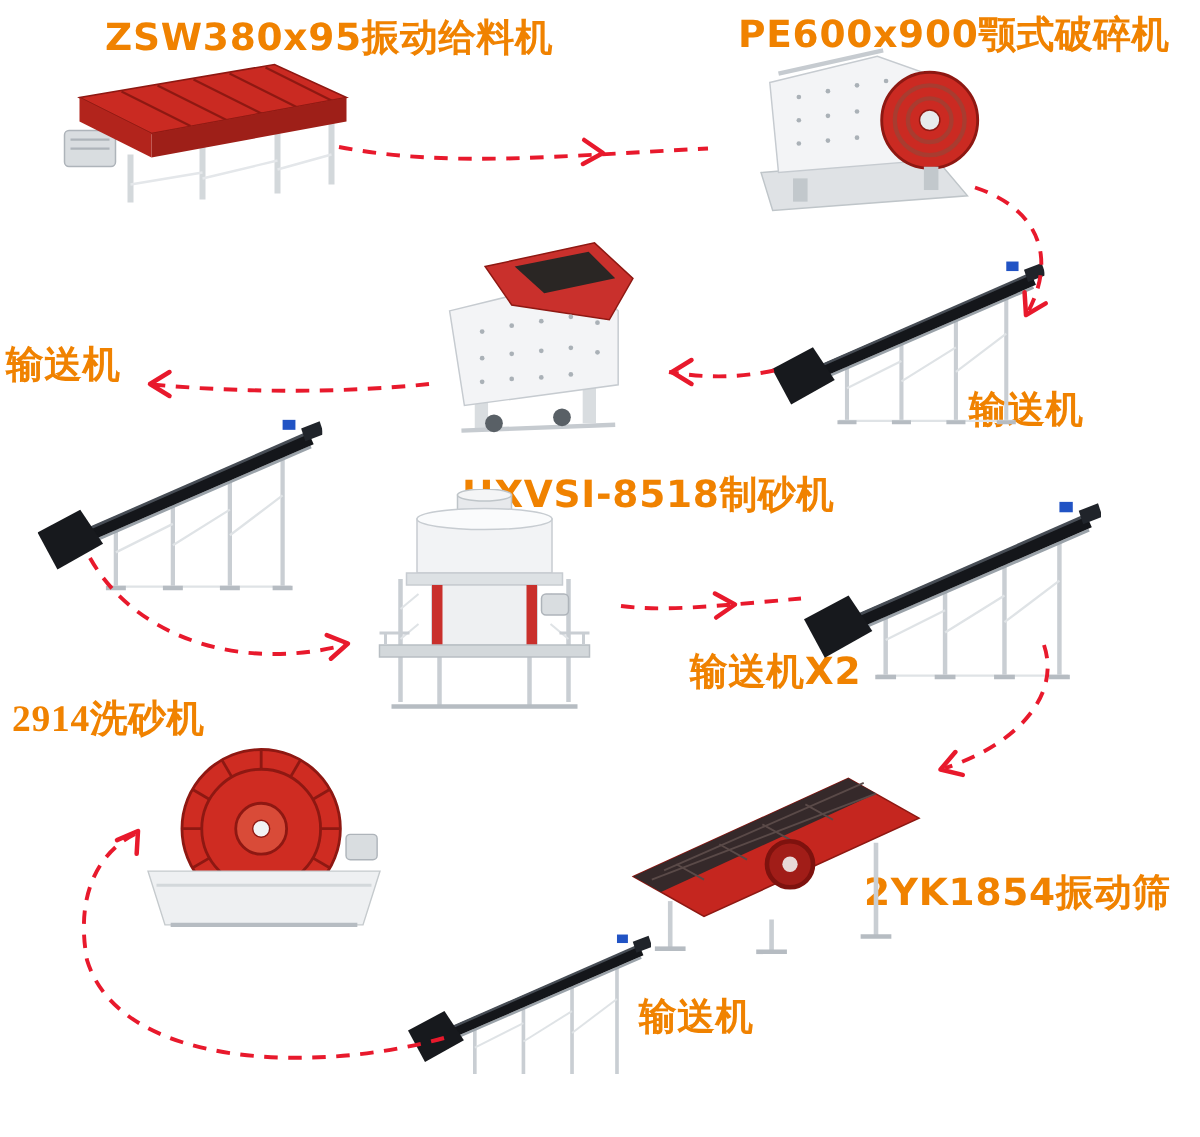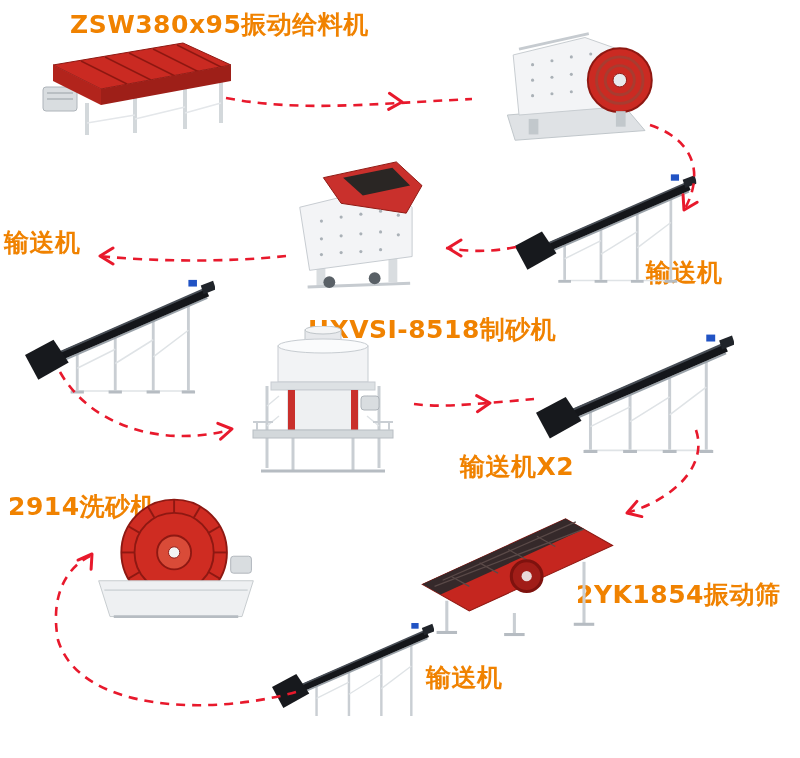--- a/index.html
+++ b/index.html
@@ -57,25 +57,26 @@
       <polygon points="185,13 198,8 201,17 188,22" fill="#20242a"></polygon>
 
       <rect x="172" y="7" width="9" height="7" fill="#2153c4"></rect>
     </symbol>
   </defs>
 </svg>
 
 <div class="stage">
 
   <div class="label" style="left:70px;top:8px;">ZSW380x95振动给料机</div>
+  <div class="label" style="left:492px;top:6px;">PE600x900颚式破碎机</div>
   <div class="label" style="left:4px;top:226px;">输送机</div>
   <div class="label" style="left:646px;top:256px;">输送机</div>
   <div class="label" style="left:308px;top:313px;">HXVSI-8518制砂机</div>
-  <div class="label" style="left:460px;top:450px;text-align:center;">输送机X2</div>
-  <div class="label" style="left:8px;top:490px;">2914洗砂机</div>
+  <div class="label" style="left:460px;top:431px;text-align:center;">输送机X2</div>
+  <div class="label" style="left:8px;top:462px;font-family:Liberation Serif, serif;">2914洗砂机</div>
   <div class="label" style="left:576px;top:578px;">2YK1854振动筛</div>
   <div class="label" style="left:426px;top:661px;">输送机</div>
 
   <div class="machine" style="left:35px;top:30px;width:200px;height:112px;">
     <svg viewBox="0 0 200 110">
       <rect x="8" y="56" width="34" height="24" rx="3" fill="#d9dde0" stroke="#aeb4ba"></rect>
       <line x1="12" y1="62" x2="38" y2="62" stroke="#aeb4ba" stroke-width="1.5"></line>
       <line x1="12" y1="68" x2="38" y2="68" stroke="#aeb4ba" stroke-width="1.5"></line>
       <g stroke="#d3d8db" stroke-width="4" fill="none">
         <line x1="52" y1="72" x2="52" y2="104"></line>

